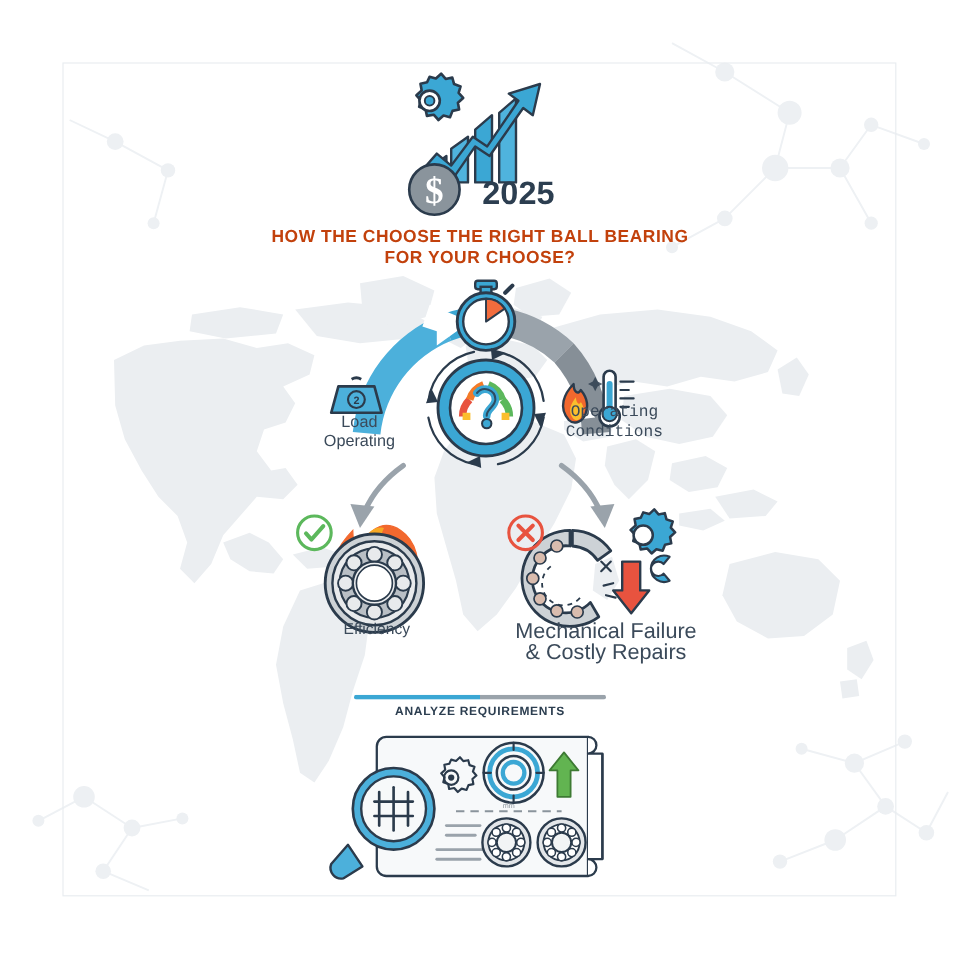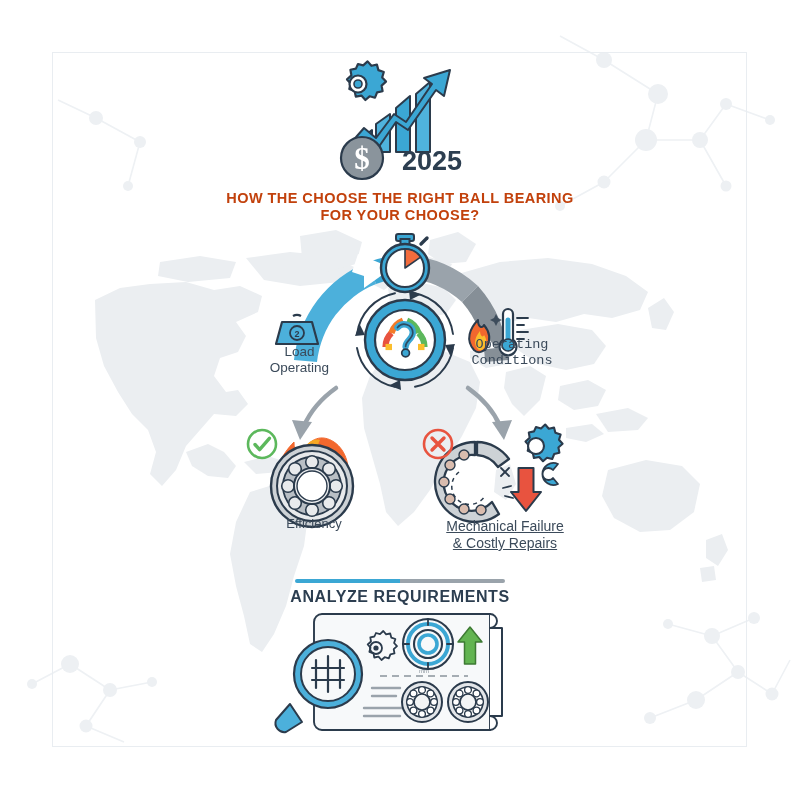--- a/index.html
+++ b/index.html
@@ -100,23 +100,22 @@
     left: 258px;
     top: 516px;
     width: 112px;
     font-size: 13px;
   }
 
   .label-failure {
     left: 420px;
     top: 518px;
     width: 170px;
-    font-size: 14px;
+    font-size: 18px;
     line-height: 17px;
-    text-decoration: underline;
   }
 
   
   .outcomes {
     position: absolute;
     left: 230px;
     top: 382px;
     width: 345px;
     height: 150px;
   }
@@ -134,21 +133,21 @@
   }
   .divider-bar .seg-blue { flex: 1 1 50%; }
   .divider-bar .seg-gray { flex: 1 1 50%; }
 
   .footer-caption {
     position: absolute;
     left: 250px;
     top: 588px;
     width: 300px;
     text-align: center;
-    font-size: 16px;
+    font-size: 10px;
     font-weight: bold;
     letter-spacing: 0.6px;
     color: #2c3e50;
   }
 
   .doc-art {
     position: absolute;
     left: 272px;
     top: 612px;
     width: 256px;

